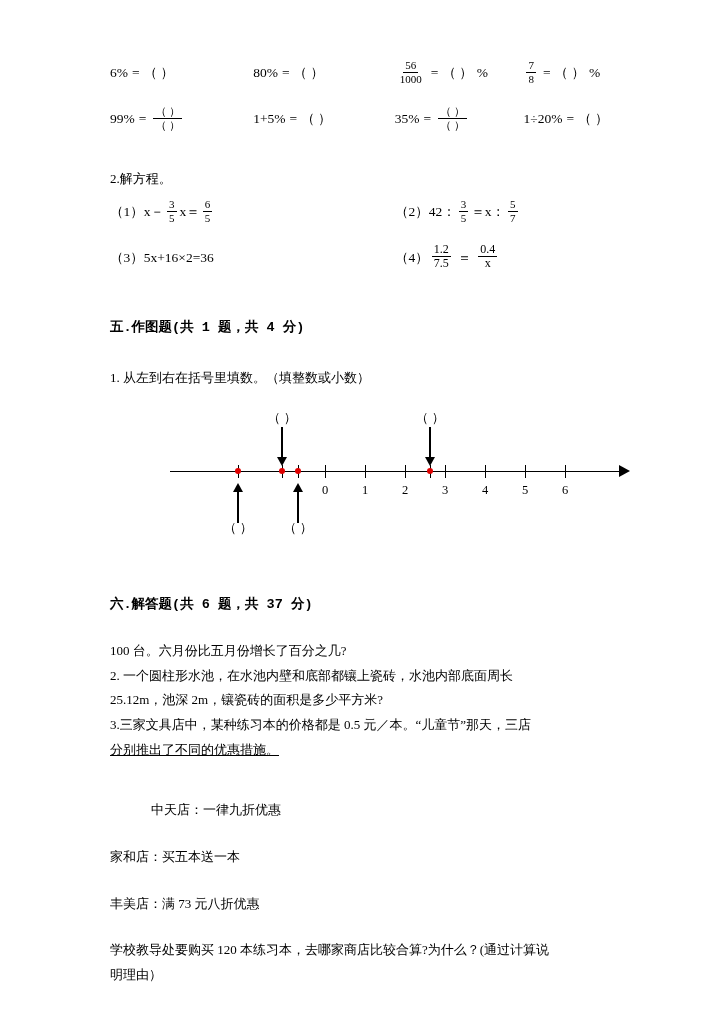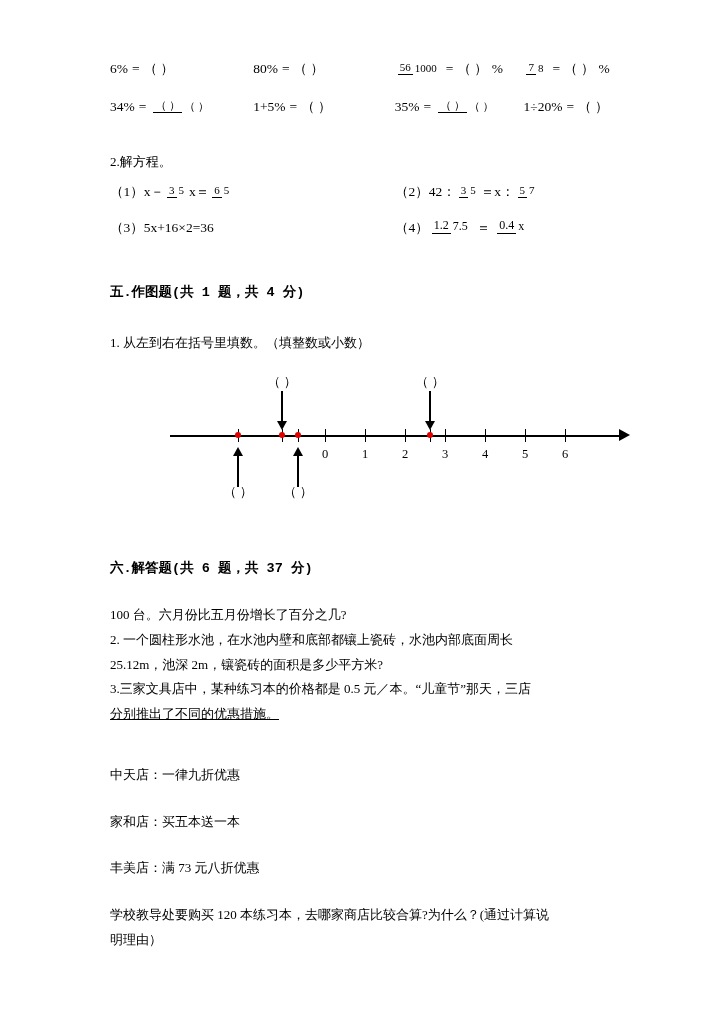--- a/index.html
+++ b/index.html
@@ -16,21 +16,21 @@
     width: 720px;
     height: 1018px;
     background: #ffffff;
     overflow: hidden;
     box-sizing: border-box;
     padding: 60px 100px 40px 110px;
   }
   
   .frac {
     display: inline-flex;
-    flex-direction: row;
+    flex-direction: column;
     align-items: center;
     vertical-align: middle;
     margin: 0 3px;
     font-size: 11px;
     line-height: 1.15;
     position: relative;
     top: -1px;
   }
   .frac .num {
     padding: 0 2px;
@@ -211,21 +211,21 @@
         <span class="den">8</span>
       </span>
       <span style="margin:0 4px;">=</span>
       <span>（      ）</span>
       <span style="margin-left:4px;">%</span>
     </div>
   </div>
 
   <div class="blank-row" style="margin-bottom:34px;">
     <div class="blank-cell c1">
-      <span>34%</span>
+      <span>99%</span>
       <span style="margin:0 4px;">=</span>
       <span class="frac">
         <span class="num">（   ）</span>
         <span class="den">（   ）</span>
       </span>
     </div>
     <div class="blank-cell c2">
       <span>1+5%</span>
       <span style="margin:0 4px;">=</span>
       <span>（        ）</span>
@@ -351,20 +351,20 @@
   </div>
 
   <p class="sec-title" style="margin-top:66px; margin-bottom:26px;">六.解答题(共 6 题，共 37 分)</p>
 
   <p class="para blk">100 台。六月份比五月份增长了百分之几?</p>
   <p class="para blk">2. 一个圆柱形水池，在水池内壁和底部都镶上瓷砖，水池内部底面周长</p>
   <p class="para blk">25.12m，池深 2m，镶瓷砖的面积是多少平方米?</p>
   <p class="para blk">3.三家文具店中，某种练习本的价格都是 0.5 元／本。“儿童节”那天，三店</p>
   <p class="para blk" style="margin-bottom:36px;text-decoration:underline;">分别推出了不同的优惠措施。</p>
 
-  <p class="para" style="margin-bottom:22px;">中天店：一律九折优惠</p>
+  <p class="para" style="margin-bottom:22px;margin-left:41px;">中天店：一律九折优惠</p>
   <p class="para" style="margin-bottom:22px;">家和店：买五本送一本</p>
   <p class="para" style="margin-bottom:22px;">丰美店：满 73 元八折优惠</p>
 
   <p class="para blk">学校教导处要购买 120 本练习本，去哪家商店比较合算?为什么？(通过计算说</p>
   <p class="para blk">明理由）</p>
 
 </div>
 
 </body></html>

